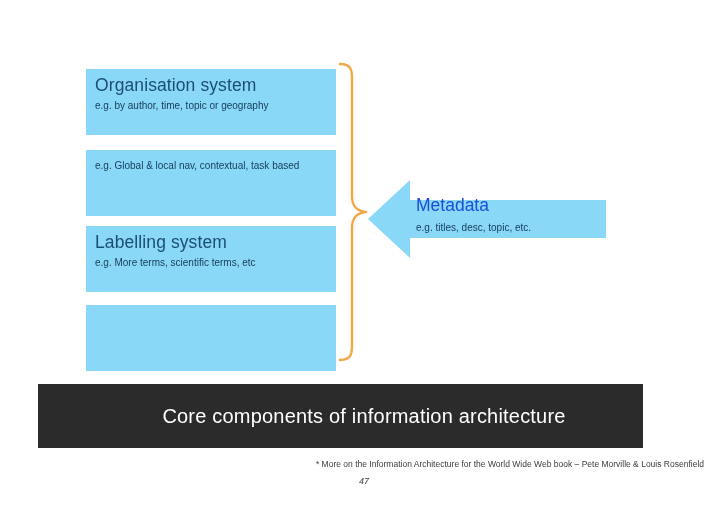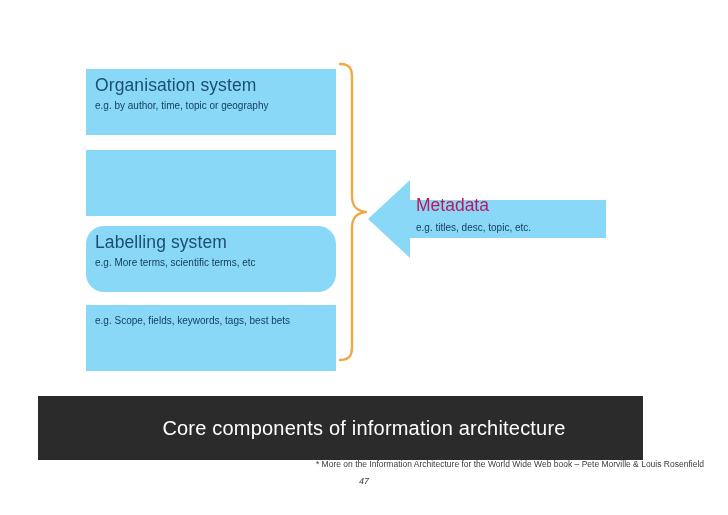--- a/index.html
+++ b/index.html
@@ -39,21 +39,21 @@
   }
   .box-sub {
     font-size: 10px;
     color: #17405c;
     line-height: 14px;
     margin-top: 3px;
     white-space: nowrap;
   }
   #box0 { top: 69px; }
   #box1 { top: 150px; }
-  #box2 { top: 226px; border-radius: 18px; }
+  #box2 { top: 226px; }
   #box3 { top: 305px; }
 
   
   #brace {
     position: absolute;
     left: 336px;
     top: 62px;
     width: 34px;
     height: 300px;
   }
@@ -67,37 +67,37 @@
     height: 82px;
   }
   #arrow-text {
     position: absolute;
     left: 416px;
     top: 194px;
     width: 190px;
   }
   #arrow-title {
     font-size: 17.5px;
-    color: #be185d;
+    color: #1d4ed8;
     line-height: 22px;
     white-space: nowrap;
   }
   #arrow-sub {
     font-size: 10px;
     color: #17405c;
     line-height: 14px;
     margin-top: 5px;
     white-space: nowrap;
   }
 
   
   #caption-band {
     position: absolute;
     left: 38px;
-    top: 396px;
+    top: 384px;
     width: 605px;
     height: 64px;
     background: #2b2b2b;
   }
   #caption-text {
     position: absolute;
     left: 0;
     top: 0;
     width: 652px;
     height: 64px;
@@ -135,29 +135,29 @@
 <body>
 
 <div id="slide">
 
   <div class="box" id="box0">
     <div class="box-title">Organisation system</div>
     <div class="box-sub">e.g. by author, time, topic or geography</div>
   </div>
 
   <div class="box" id="box1">
+    <div class="box-sub">e.g. Global &amp; local nav, contextual, task based</div>
   </div>
 
   <div class="box" id="box2">
     <div class="box-title">Labelling system</div>
     <div class="box-sub">e.g. More terms, scientific terms, etc</div>
   </div>
 
   <div class="box" id="box3">
-    <div class="box-sub">e.g. Scope, fields, keywords, tags, best bets</div>
   </div>
 
   <svg id="brace" viewBox="0 0 34 300">
     <path d="M4 2 C 18 2, 16 12, 16 24 L16 134 C16 144, 20 149, 30 150 C20 151, 16 156, 16 166 L16 276 C16 288, 18 298, 4 298" fill="none" stroke="#f0a847" stroke-width="2.4" stroke-linecap="round" stroke-linejoin="round"></path>
   </svg>
 
   <svg id="arrow" viewBox="0 0 238 82">
     <polygon points="0,41 42,2 42,22 238,22 238,60 42,60 42,80" fill="#8ad8f8"></polygon>
   </svg>
 

